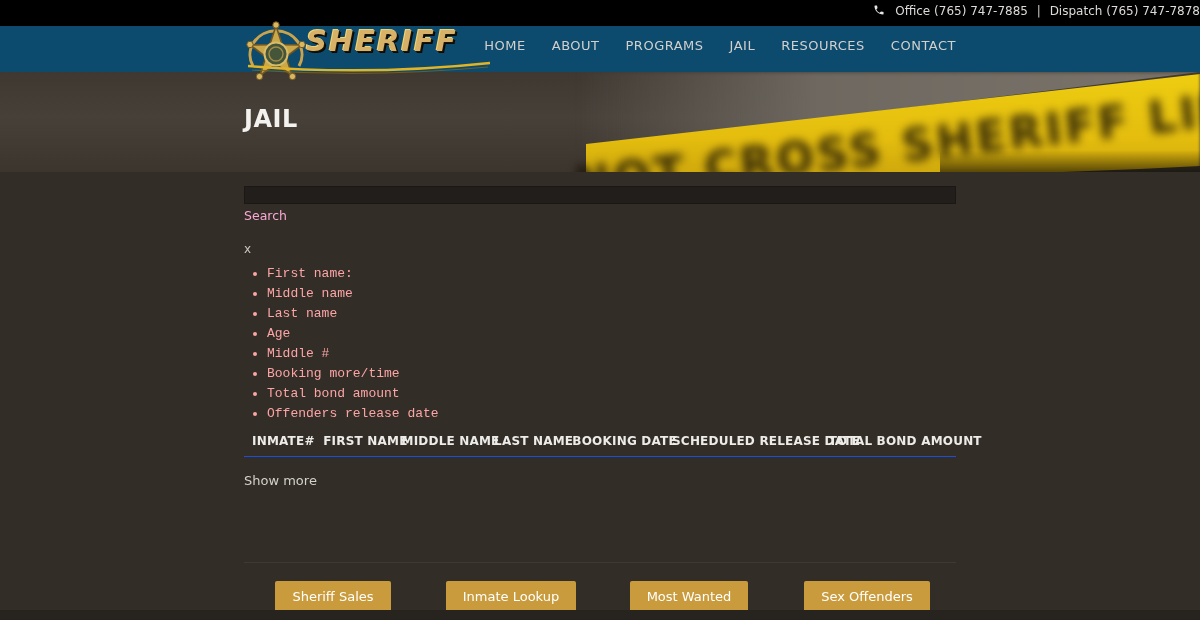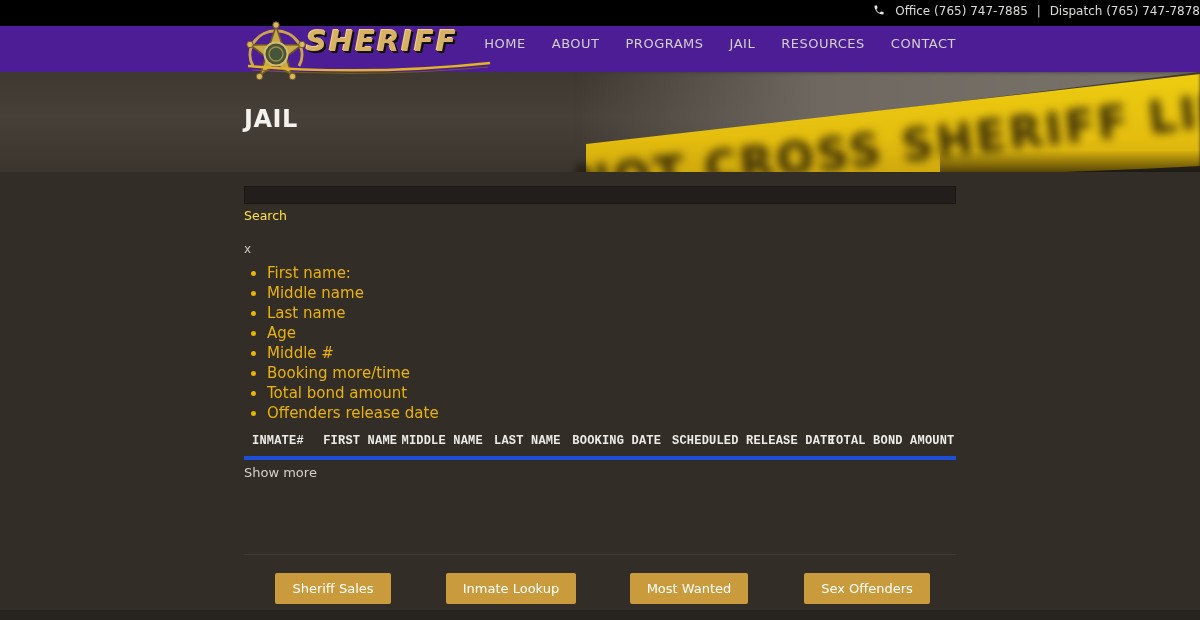--- a/index.html
+++ b/index.html
@@ -11,33 +11,33 @@
   }
   .container { width:712px; margin:0 auto; position:relative; }
 
   
   .topbar { height:26px; background:#000; }
   .topbar-inner { height:22px; line-height:22px; text-align:right; font-size:12px; color:#dddbd8; }
   .phone-icon { display:inline-block; vertical-align:-1px; margin-right:6px; }
   .topbar-sep { margin:0 5px; color:#cfcdca; }
 
   
-  .header { height:46px; background:#4c1d95; position:relative; z-index:6; }
+  .header { height:46px; background:#0c4a6e; position:relative; z-index:6; }
   .header-inner { height:46px; }
   .logo { position:absolute; left:-4px; top:-12px; width:250px; height:80px; cursor:pointer; }
   .logo-star { position:absolute; left:0; top:0; }
   .logo-word {
     position:absolute; left:66px; top:10px;
     font-size:29px; font-weight:800; font-style:italic;
     letter-spacing:2px; color:#d6b167;
     text-shadow:1px 1px 0 #1a1409, 2px 2px 0 #0c0a06, -1px -1px 0 #f2d570;
     white-space:nowrap;
   }
   .logo-swoosh { position:absolute; left:2px; top:46px; }
-  .nav { position:absolute; right:0; top:0; height:35px; display:flex; align-items:center; }
+  .nav { position:absolute; right:0; top:12px; height:35px; display:flex; }
   .nav-item {
     margin-left:26px; font-size:13px; letter-spacing:.5px;
     color:#d3d0cc; text-transform:uppercase; cursor:pointer; white-space:nowrap;
   }
 
   
   .hero { height:100px; position:relative; overflow:hidden;
     background:linear-gradient(180deg,#3e3831 0%,#474039 45%,#3b352e 100%); z-index:1; }
   .hero-gray {
     position:absolute; left:0; top:0; width:1200px; height:100px;
@@ -66,35 +66,35 @@
     position:absolute; left:0; top:33px; font-size:24px; font-weight:700;
     letter-spacing:.5px; color:#f4f2ef; z-index:3;
   }
 
   
   .main { padding-top:14px; }
   .search-input {
     width:100%; height:18px; background:#211e1b; border:1px solid #1a1714;
     color:#d4d1cc; font-size:12px; padding:0 6px; display:block;
   }
-  .search-link { display:inline-block; margin-top:4px; font-size:12.5px; color:#fde047; cursor:pointer; text-decoration:none; }
+  .search-link { display:inline-block; margin-top:4px; font-size:12.5px; color:#f9a8d4; cursor:pointer; text-decoration:none; }
   .close-x { display:block; margin-top:18px; font-size:12px; color:#c9c5c0; cursor:pointer; width:12px; }
   .filter-list { margin:11px 0 0; padding-left:23px; list-style:disc; }
-  .filter-list li { font-size:15px; line-height:13px; color:#eab308; margin-bottom:7px; }
+  .filter-list li { font-size:13px; line-height:13px; color:#fca5a5; margin-bottom:7px;font-family:Liberation Mono, monospace; }
   .inline-cols { margin-top:15px; font-size:13px; color:#d4d1cc; }
   table.inmate-table { width:100%; border-collapse:collapse; margin-top:9px; table-layout:fixed; }
   .inmate-table th {
     font-size:12px; font-weight:700; color:#edebe8; text-align:left;
-    padding:5px 8px 8px; border-bottom:4px solid #1d4ed8; letter-spacing:.2px; white-space:nowrap;font-family:Liberation Mono, monospace;
+    padding:5px 8px 8px; border-bottom:1px solid #1d4ed8; letter-spacing:.2px; white-space:nowrap;
   }
   .inmate-table th:nth-child(1){width:10%;} .inmate-table th:nth-child(2){width:11%;}
   .inmate-table th:nth-child(3){width:13%;} .inmate-table th:nth-child(4){width:11%;}
   .inmate-table th:nth-child(5){width:14%;} .inmate-table th:nth-child(6){width:22%;}
   .inmate-table th:nth-child(7){width:19%;}
-  .show-more { display:inline-block; margin-top:5px; font-size:13px; color:#d4d1cc; cursor:pointer; }
+  .show-more { display:inline-block; margin-top:16px; font-size:13px; color:#d4d1cc; cursor:pointer; }
   .divider { border:0; border-top:1px solid #413a33; margin-top:73px; }
   .btn-row { margin-top:18px; display:grid; grid-template-columns:repeat(4,1fr); justify-items:center; }
   .gold-btn {
     background:#c99b3c; color:#fff; border:0; border-radius:2px;
     font-family:inherit; font-size:13px; padding:8px 17px; cursor:pointer; white-space:nowrap;
   }
   .footer-strip { position:absolute; left:0; bottom:0; width:1200px; height:10px; background:#27231f; }
 </style>
 </head>
 <body>

